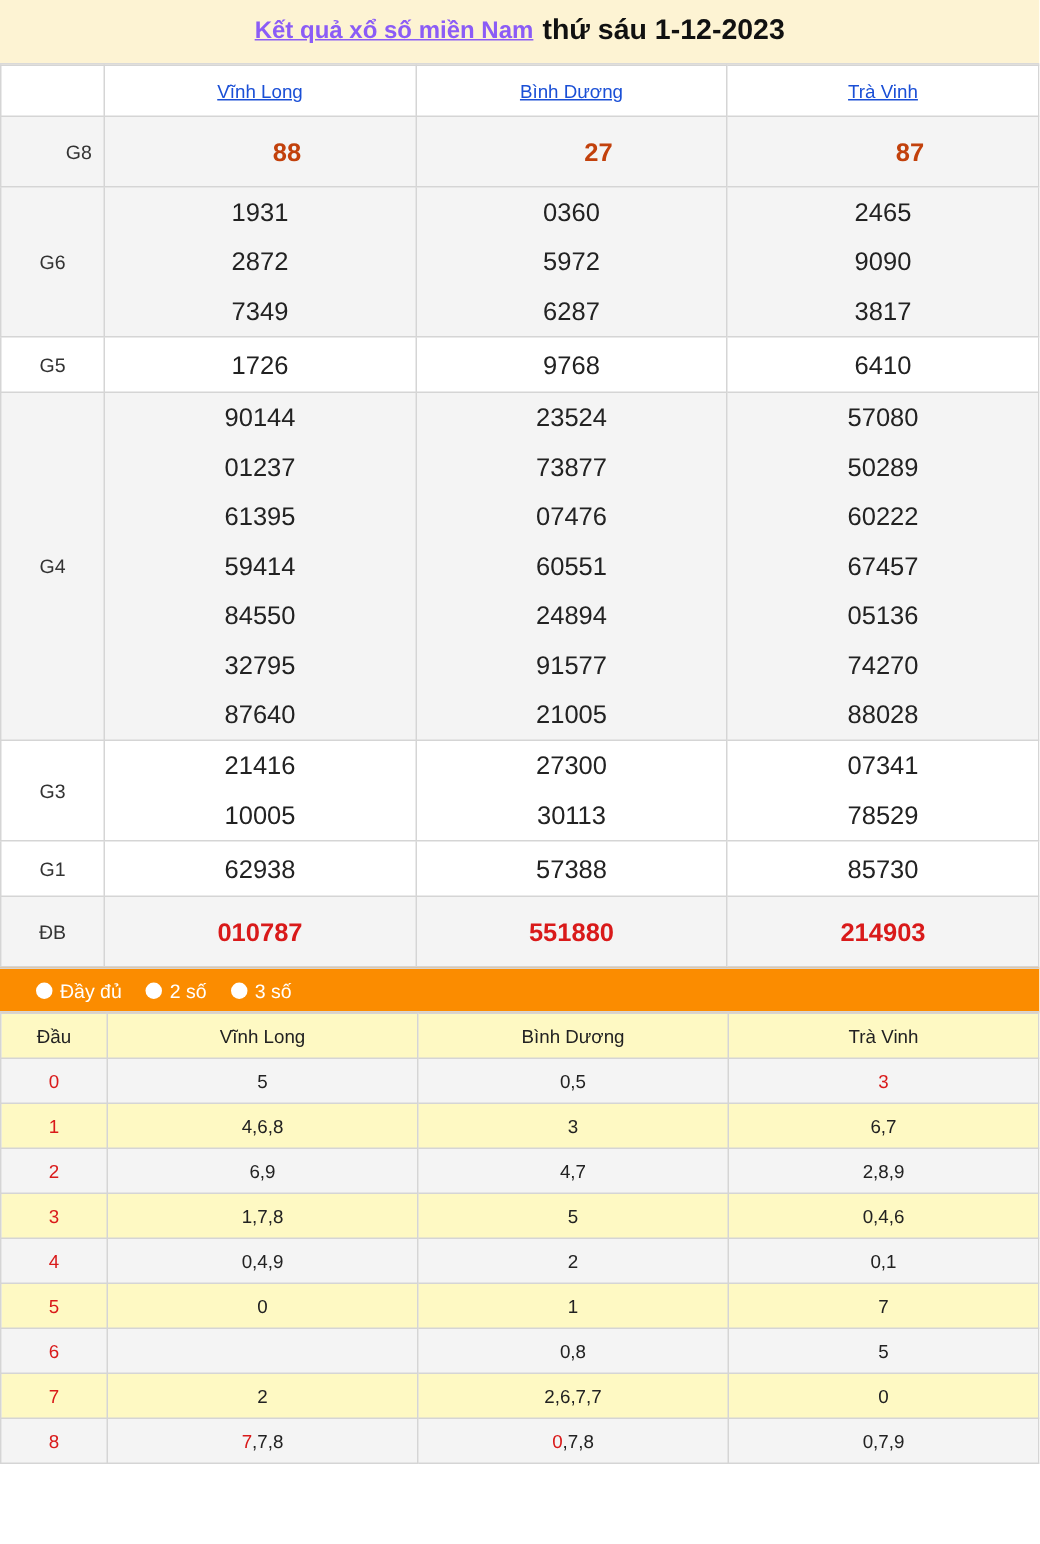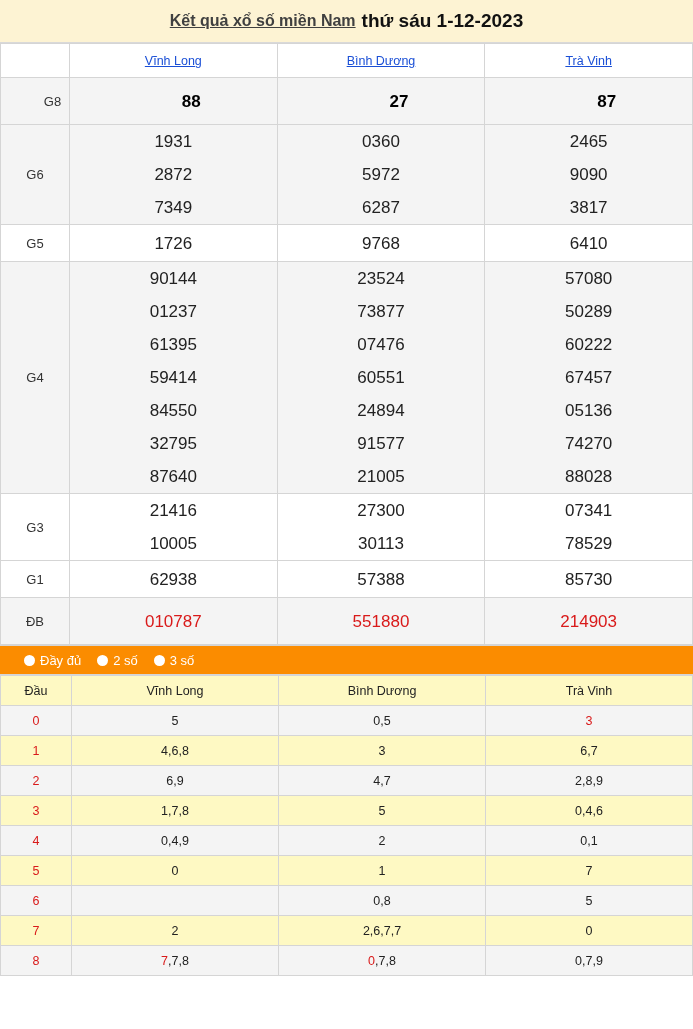--- a/index.html
+++ b/index.html
@@ -20,21 +20,21 @@
   .header {
     height: 42px;
     background: #fdf3d3;
     display: flex;
     align-items: center;
     justify-content: center;
     gap: 6px;
     border-bottom: 1px solid #d9d9d9;
   }
   .header .title-link {
-    color: #404040;
+    color: #8b5cf6;
     font-size: 16px;
     font-weight: bold;
     text-decoration: underline;
     white-space: nowrap;
   }
   .header .title-date {
     color: #111111;
     font-size: 19px;
     font-weight: bold;
     white-space: nowrap;
@@ -81,29 +81,29 @@
     display: flex;
     flex-direction: column;
     align-items: center;
     justify-content: center;
   }
   .num-stack span {
     line-height: 33px;
     font-size: 17px;
   }
   .big-red {
-    color: #000000;
+    color: #c2410c;
     font-size: 25px;
     font-weight: bold;
     line-height: 44px;
   }
   .db-red {
     color: #d91a1a;
     font-size: 25px;
-    font-weight: normal;
+    font-weight: bold;
     line-height: 44px;
   }
   .row-g8 td { height: 44px; padding-left: 36px; }
   .row-g7 td { height: 34px; }
   .row-g5 td { height: 34px; }
   .row-g2 td { height: 34px; }
   .row-g1 td { height: 34px; }
   .row-db td { height: 44px; }
   
   .filter-bar {

